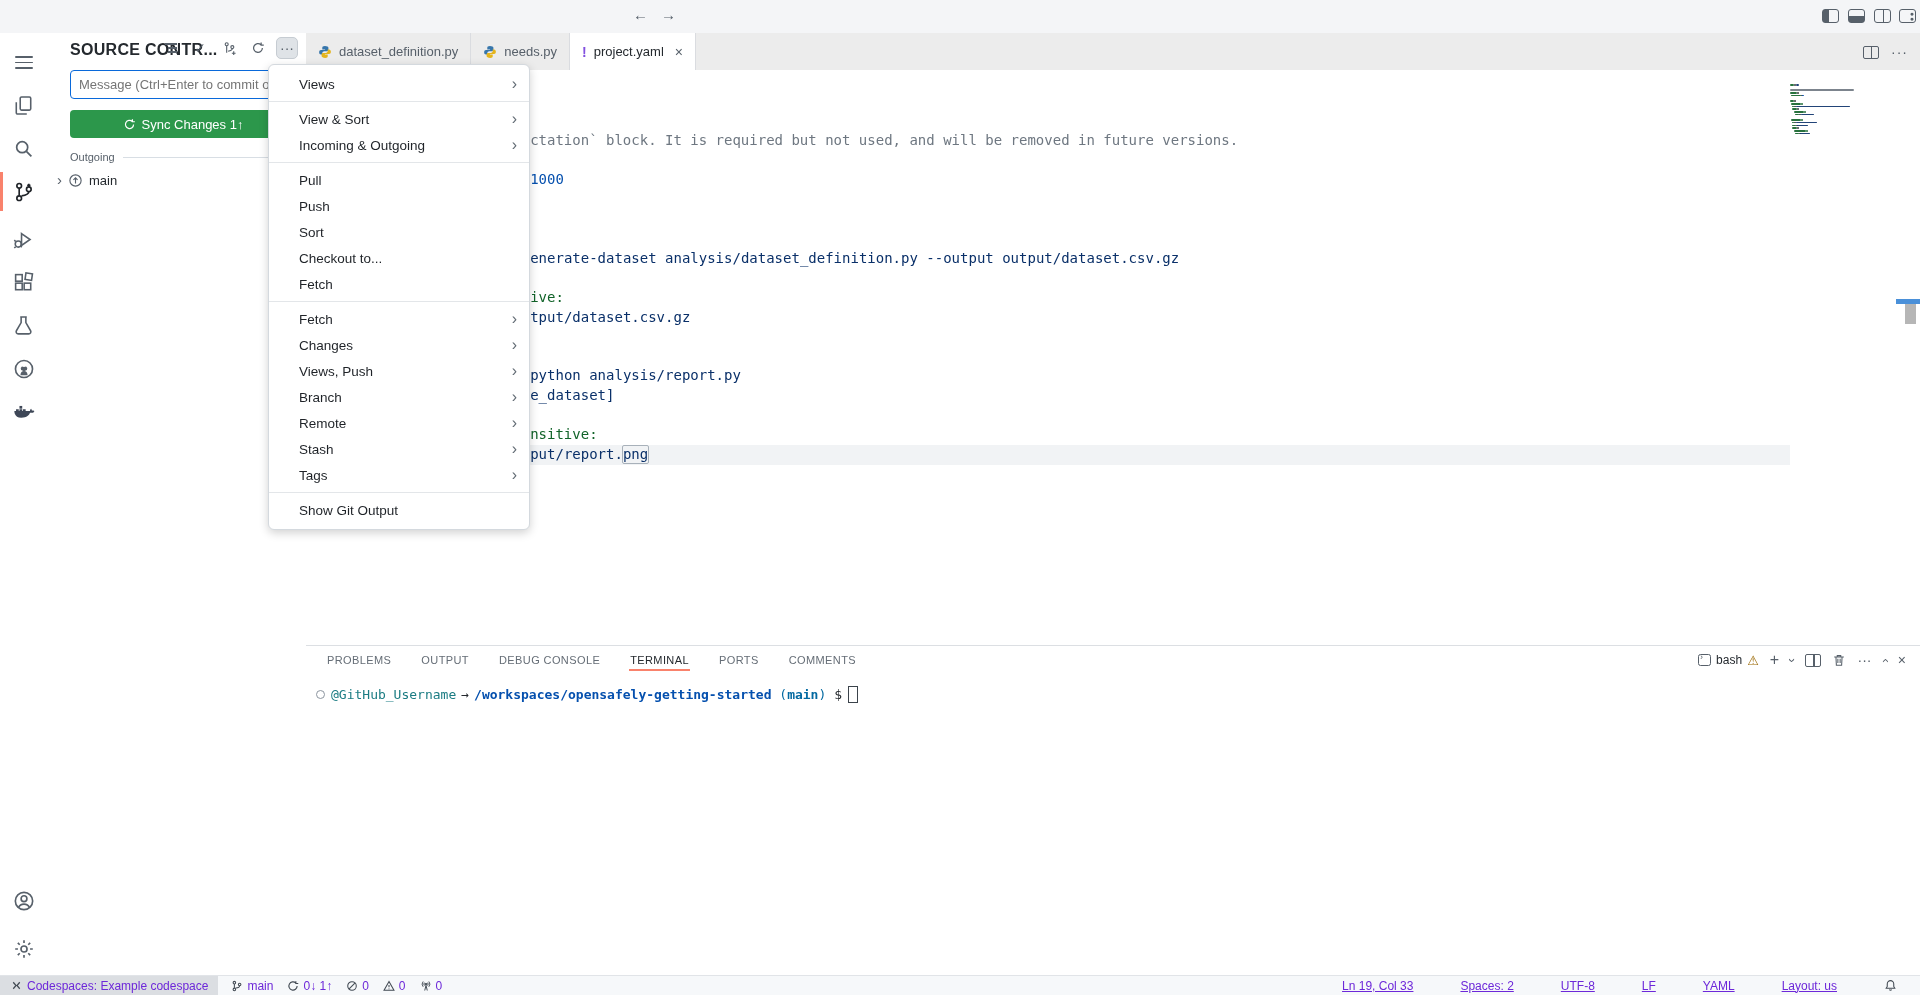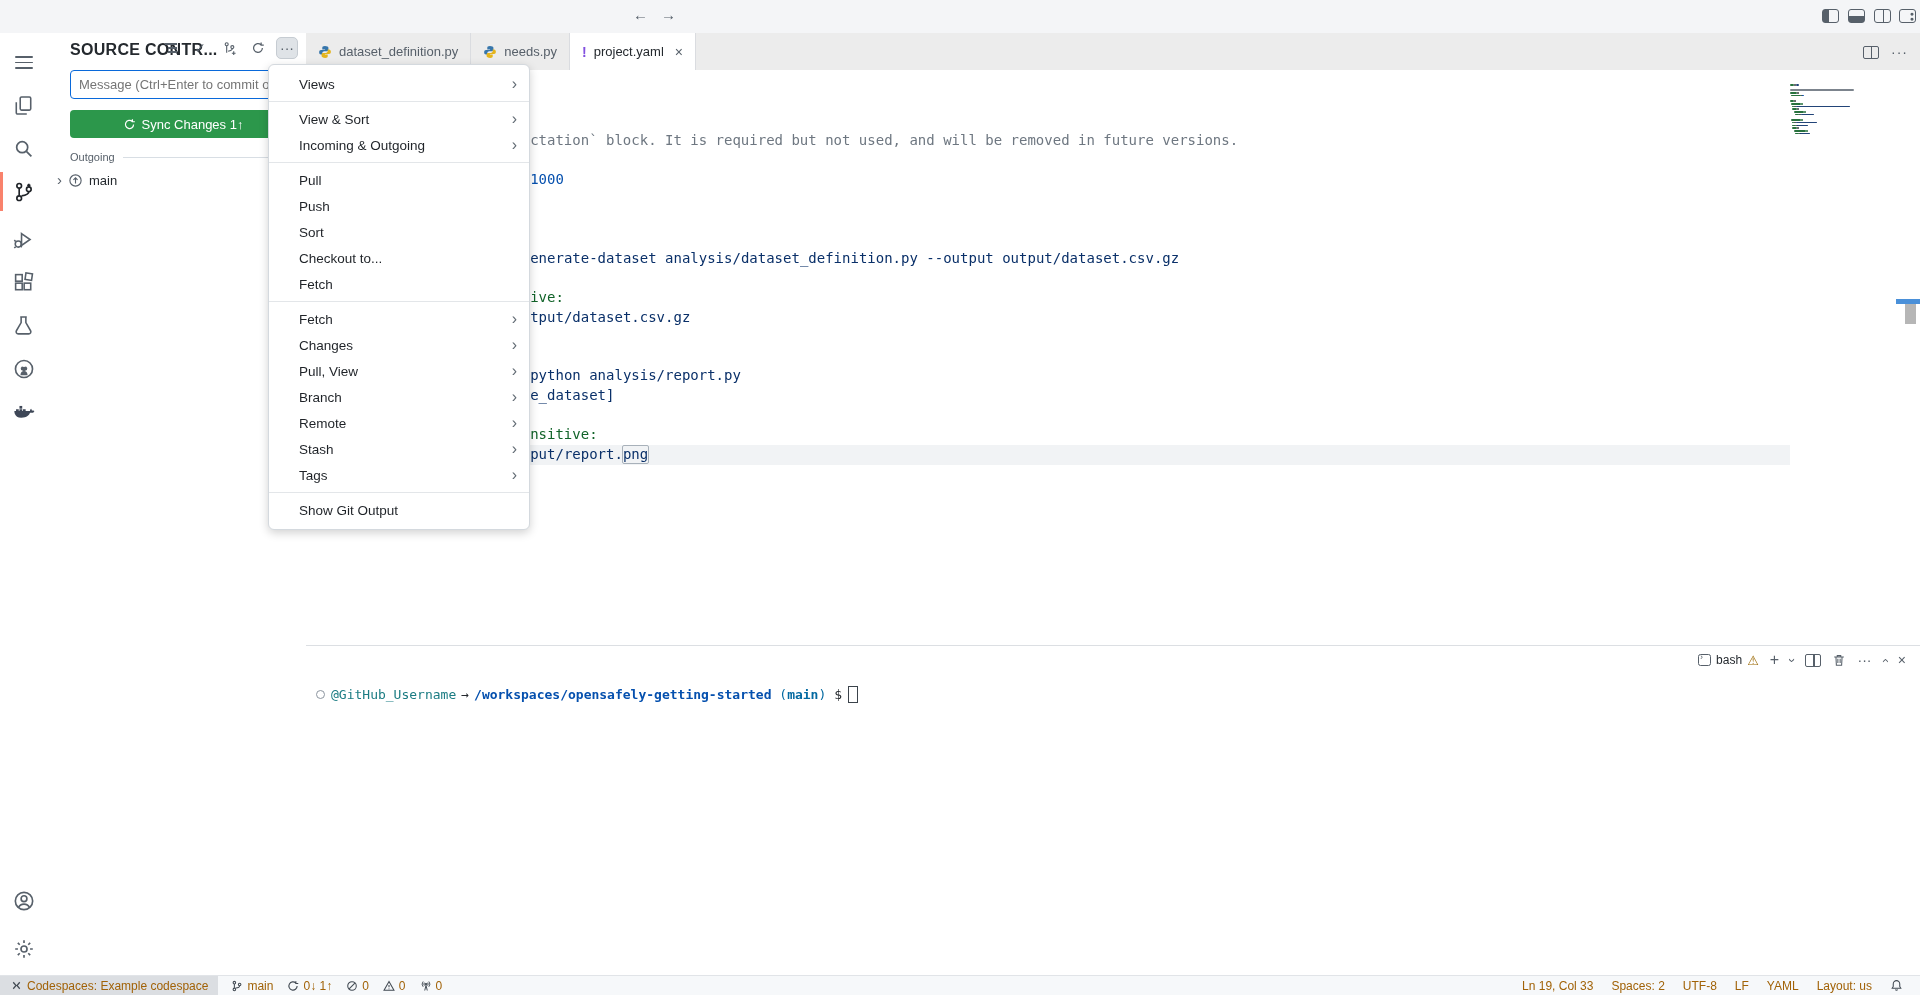--- a/index.html
+++ b/index.html
@@ -97,23 +97,23 @@
   #term-dec{width:7px;height:7px;border:1.2px solid #8c959f;border-radius:50%;margin:0 6px 0 2px;}
   .t-user{color:#1b7c83;}
   .t-arrow{color:#24292e;padding:0 5px;}
   .t-path{color:#0550ae;font-weight:700;}
   .t-branch{color:#0369a1;}
   .t-branch b{font-weight:700;}
   .t-dollar{color:#24292e;padding:0 6px 0 8px;}
   #term-cursor{width:8px;height:15px;border:1.2px solid #3b434b;}
 
   
-  #statusbar{left:0;top:975px;width:1920px;height:20px;background:#f6f8fa;border-top:1px solid #e1e4e8;display:flex;align-items:center;font-size:12px;color:#a16207;box-sizing:border-box;}
+  #statusbar{left:0;top:975px;width:1920px;height:20px;background:#f6f8fa;border-top:1px solid #e1e4e8;display:flex;align-items:center;font-size:12px;color:#6d28d9;box-sizing:border-box;}
   #sb-left{display:flex;align-items:center;height:100%;}
-  #sb-right{margin-left:auto;display:flex;align-items:center;gap:4px;height:100%;padding-right:10px;}
+  #sb-right{margin-left:auto;display:flex;align-items:center;gap:33px;height:100%;padding-right:16px;text-decoration:underline;}
   .sb-item{display:flex;align-items:center;gap:4px;padding:0 7px;height:100%;}
   .sb-item.segment{background:#dbdee2;padding:0 10px;}
   .sb-gap{width:6px;}
 </style>
 </head>
 <body>
 
 <div id="titlebar" class="abs">
   <span class="navarrow" style="left:633px;">←</span>
   <span class="navarrow" style="left:661px;">→</span>
@@ -370,21 +370,21 @@
     <div class="menu-sep"></div>
     <div class="menu-item">
       <span class="mlabel">Fetch</span>
       <span class="menu-chevron">›</span>
     </div>
     <div class="menu-item">
       <span class="mlabel">Changes</span>
       <span class="menu-chevron">›</span>
     </div>
     <div class="menu-item">
-      <span class="mlabel">Pull, View</span>
+      <span class="mlabel">Views, Push</span>
       <span class="menu-chevron">›</span>
     </div>
     <div class="menu-item">
       <span class="mlabel">Branch</span>
       <span class="menu-chevron">›</span>
     </div>
     <div class="menu-item">
       <span class="mlabel">Remote</span>
       <span class="menu-chevron">›</span>
     </div>
@@ -396,20 +396,28 @@
       <span class="mlabel">Tags</span>
       <span class="menu-chevron">›</span>
     </div>
     <div class="menu-sep"></div>
     <div class="menu-item">
       <span class="mlabel">Show Git Output</span>
     </div>
   </div>
 
 <div id="panel" class="abs">
+  <div id="panel-tabs">
+      <div class="ptab">PROBLEMS</div>
+      <div class="ptab">OUTPUT</div>
+      <div class="ptab">DEBUG CONSOLE</div>
+      <div class="ptab active">TERMINAL</div>
+      <div class="ptab">PORTS</div>
+      <div class="ptab">COMMENTS</div>
+    </div>
   <div id="panel-controls">
     <span id="shell-badge">
       <span class="term-ico"></span>
       <span>bash</span>
       <span class="warn-tri">⚠</span>
     </span>
     <span class="pc" style="font-size:16px;">+</span>
     <span class="pc chev-d">›</span>
     <span class="spliteditor"></span>
     <svg width="14" height="14" viewBox="0 0 16 16" fill="none" stroke="#57606a" stroke-width="1.2">

